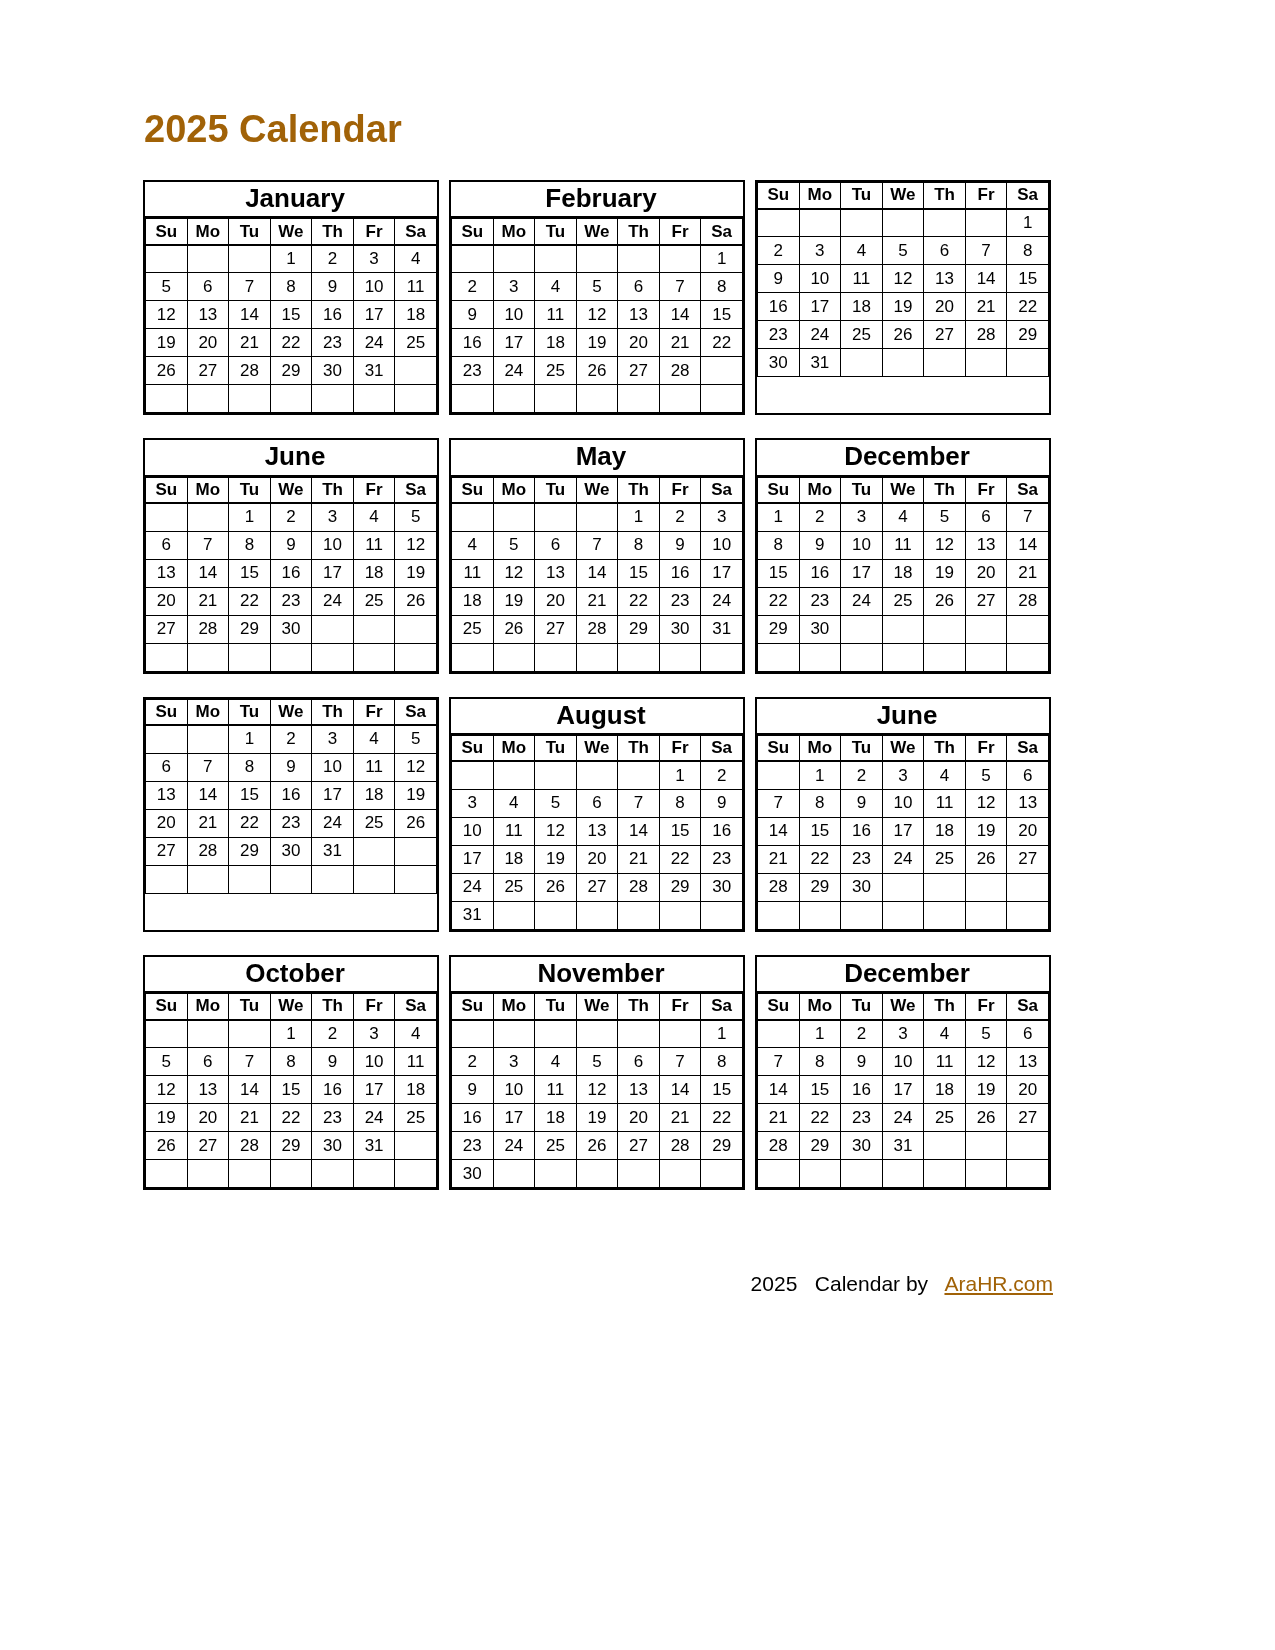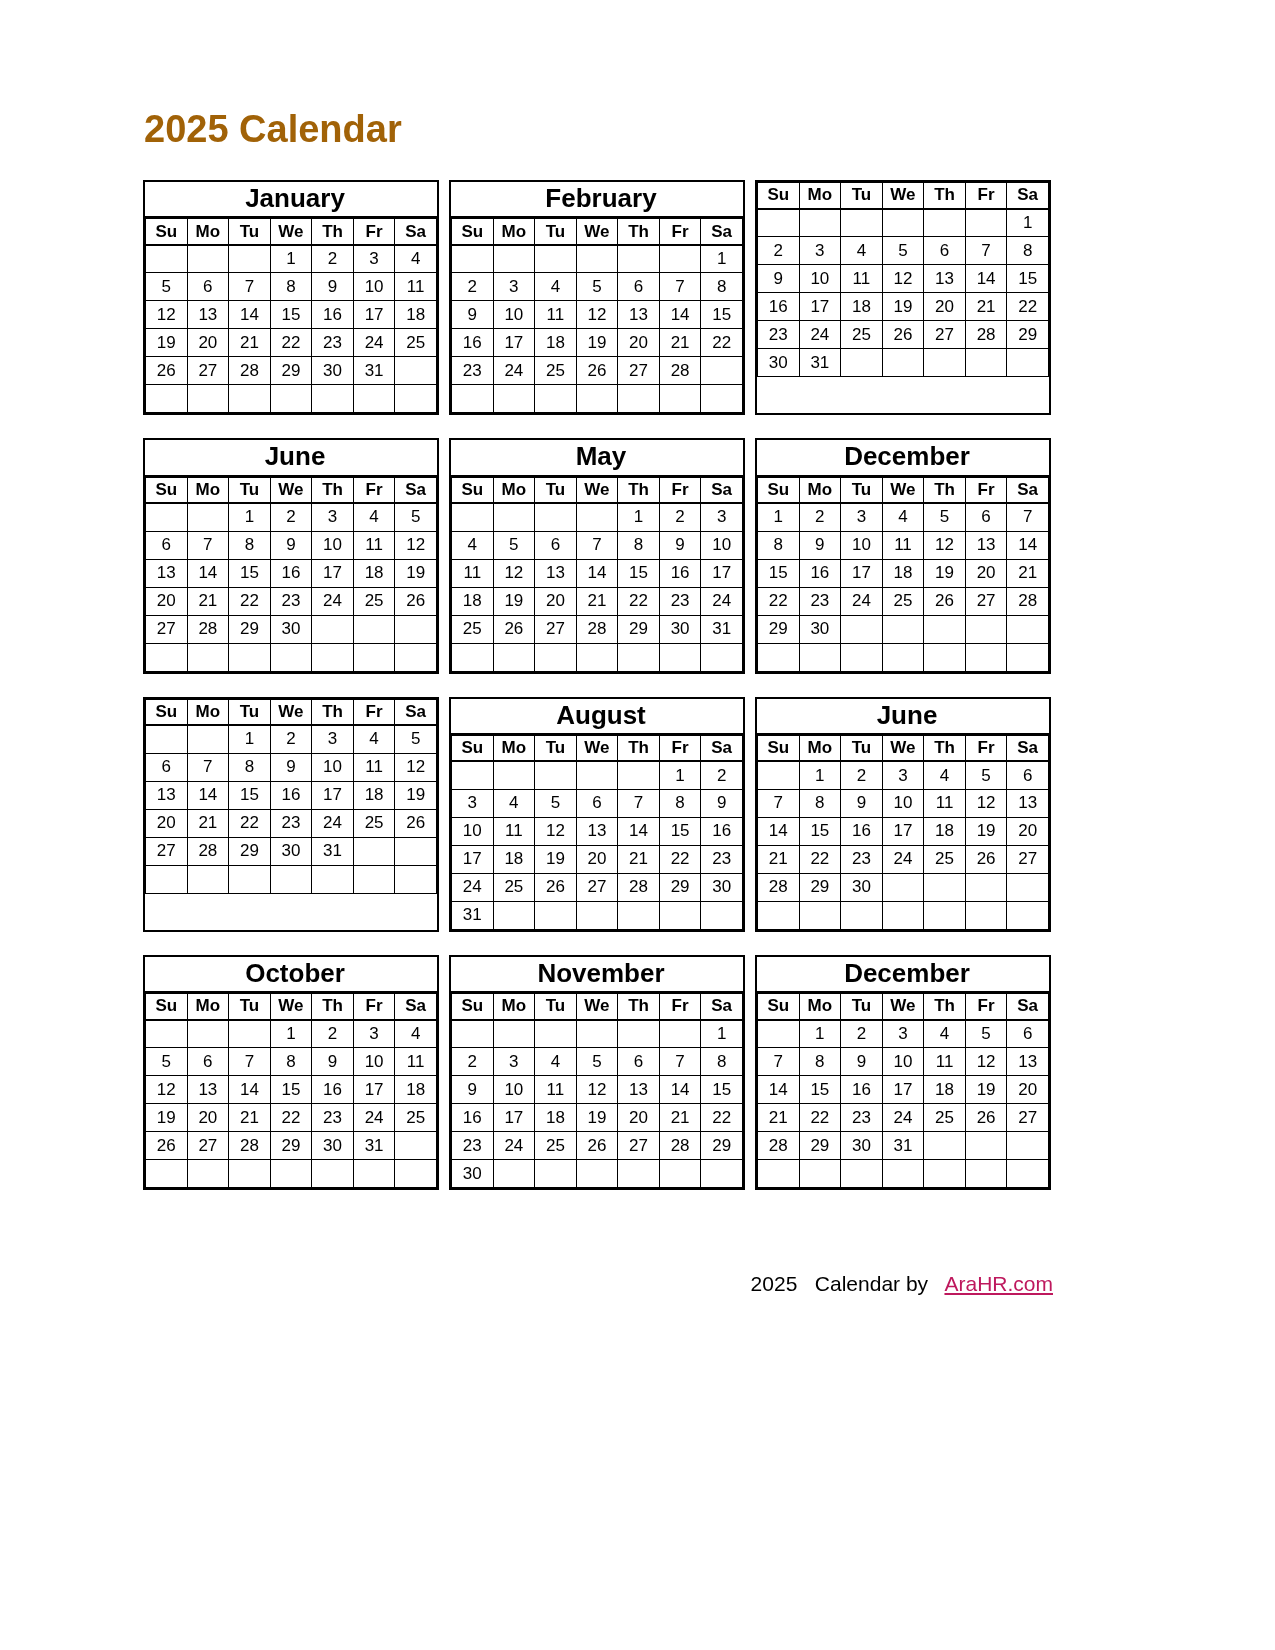--- a/index.html
+++ b/index.html
@@ -85,21 +85,21 @@
   .footer {
     position: absolute;
     left: 0;
     top: 1272px;
     width: 1053px;
     text-align: right;
     font-size: 21px;
     color: #000000;
   }
   .footer .link {
-    color: #be185d;
+    color: #a16207;
     text-decoration: underline;
   }
 </style>
 </head>
 <body>
 
 <div class="page">
 
   <div class="page-title">2025 Calendar</div>
 

